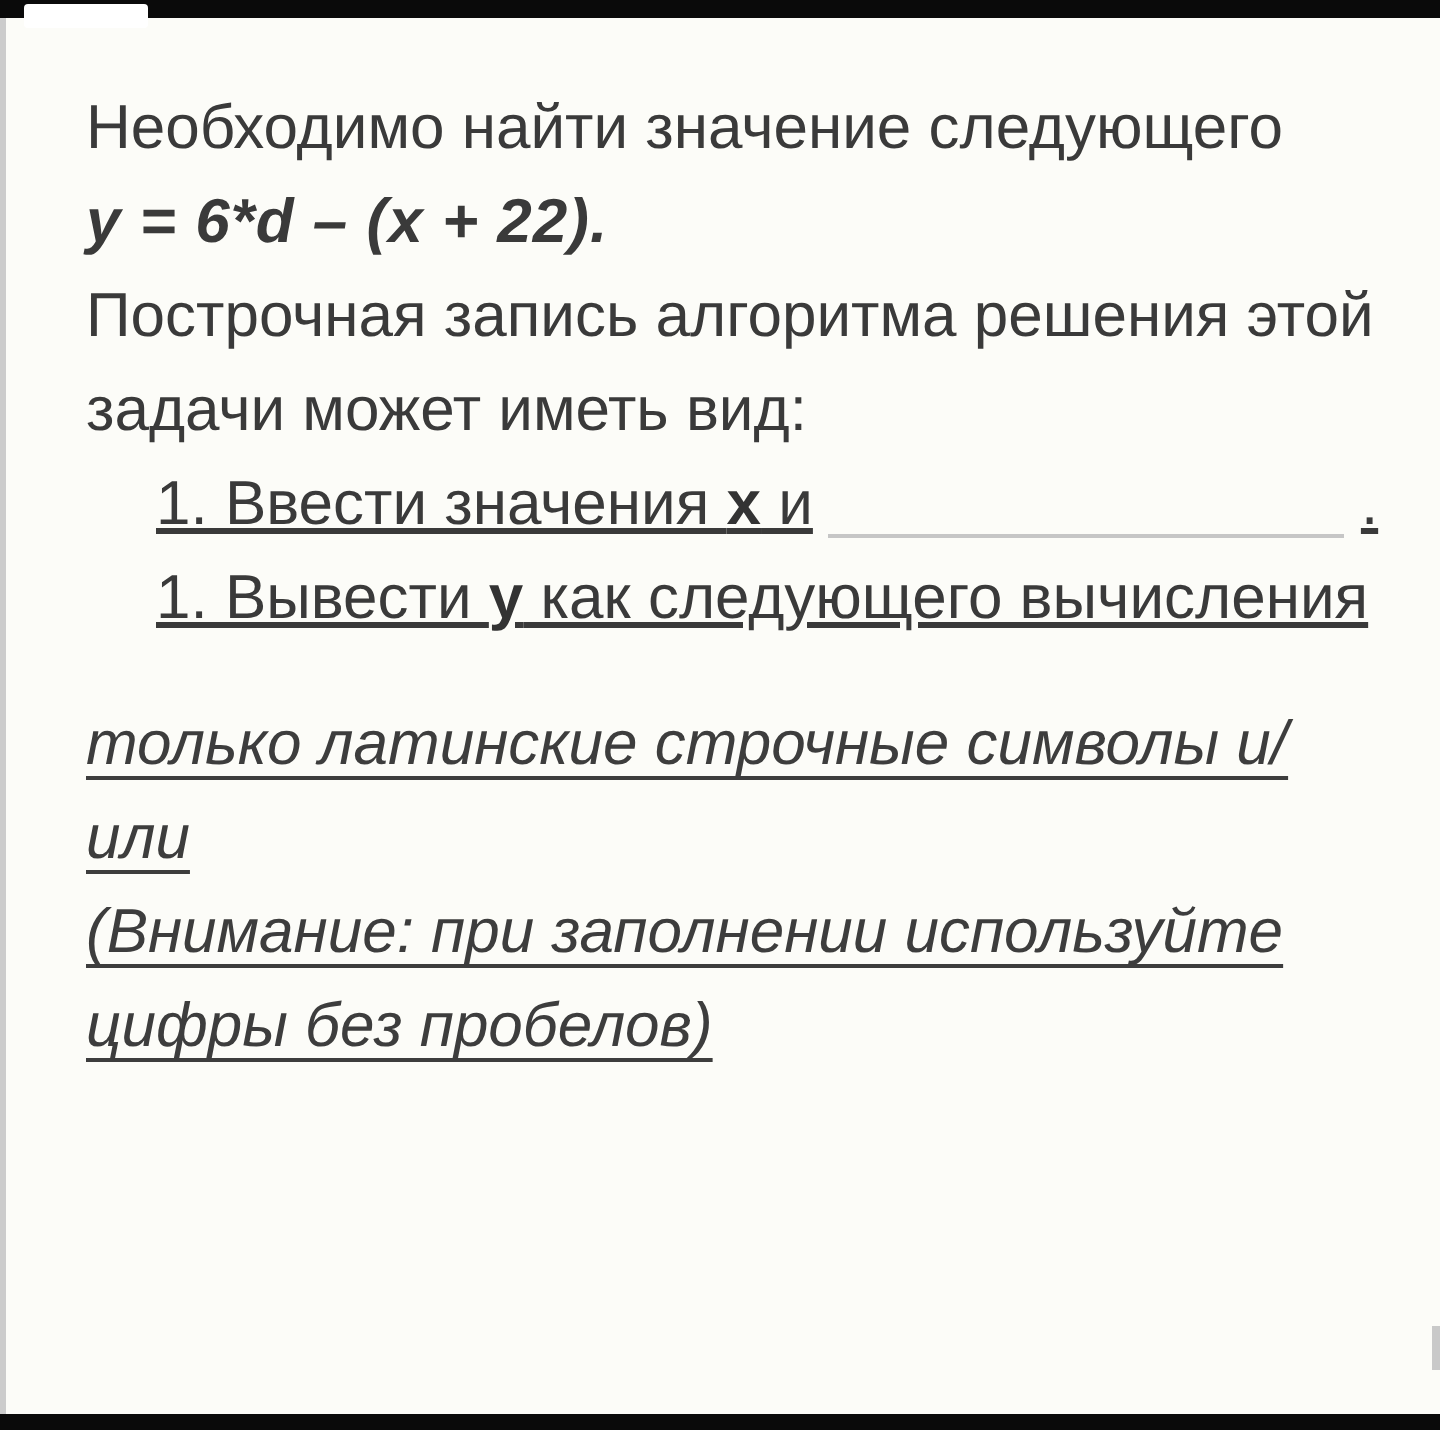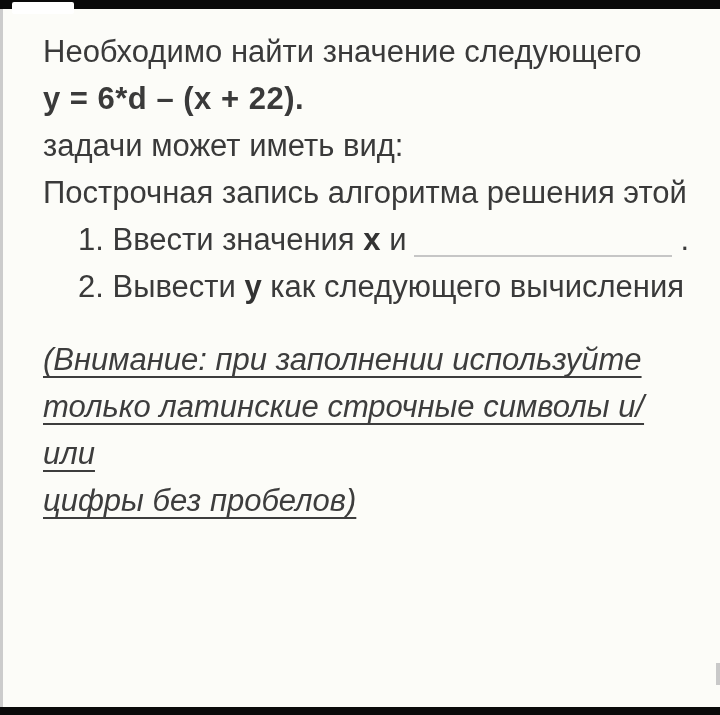--- a/index.html
+++ b/index.html
@@ -50,27 +50,29 @@
 
   .content {
     position: absolute;
     left: 43px;
     top: 9px;
     width: 650px;
     font-size: 31px;
     line-height: 47px;
   }
   .para { margin: 0; }
-  .first-para { margin-top: 19px; }
+  .first-para { margin-top: 31px; }
   .formula {
     font-weight: 700;
+    font-style: italic;
     letter-spacing: 0.5px;
   }
   .steps {
     margin: 0 0 0 35px;
+    text-decoration: underline;
   }
   .step {
     padding-left: 30px;
     text-indent: -30px;
   }
   .step b, .para b { font-weight: 700; color: #333333; }
   .blank {
     display: inline-block;
     width: 258px;
     height: 30px;
@@ -100,38 +102,38 @@
 
 <div class="content">
 
   <div class="para first-para">
     <div>Необходимо найти значение следующего</div>
   </div>
 
   <div class="para formula">y = 6*d – (x + 22).</div>
 
   <div class="para">
+    <div>Построчная запись алгоритма решения этой</div>
     <div>задачи может иметь вид:</div>
-    <div>Построчная запись алгоритма решения этой</div>
   </div>
 
   <div class="steps">
 
     <div class="step"><span>1. Ввести значения </span><b>x</b><span> и</span><span class="blank"></span><span class="blank-dot">.</span></div>
 
 
 
 
-    <div class="step"><span>2. Вывести </span><b>y</b><span> как следующего вычисления</span>
+    <div class="step"><span>1. Вывести </span><b>y</b><span> как следующего вычисления</span>
     </div>
 
   </div>
 
   <div class="notice">
+    <div>только латинские строчные символы и/или</div>
     <div>(Внимание: при заполнении используйте</div>
-    <div>только латинские строчные символы и/или</div>
     <div>цифры без пробелов)</div>
   </div>
 
 </div>
 
 <div class="scrollbar-thumb"></div>
 <div class="bottom-bar"></div>
 
 </body></html>

